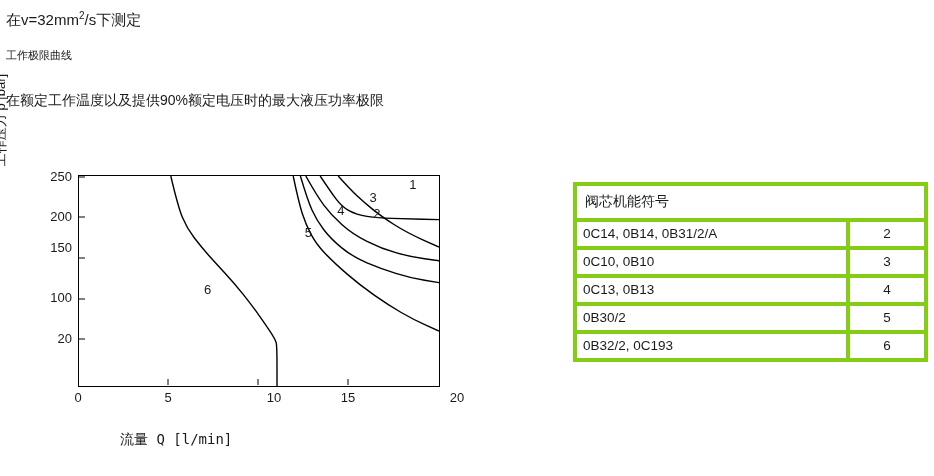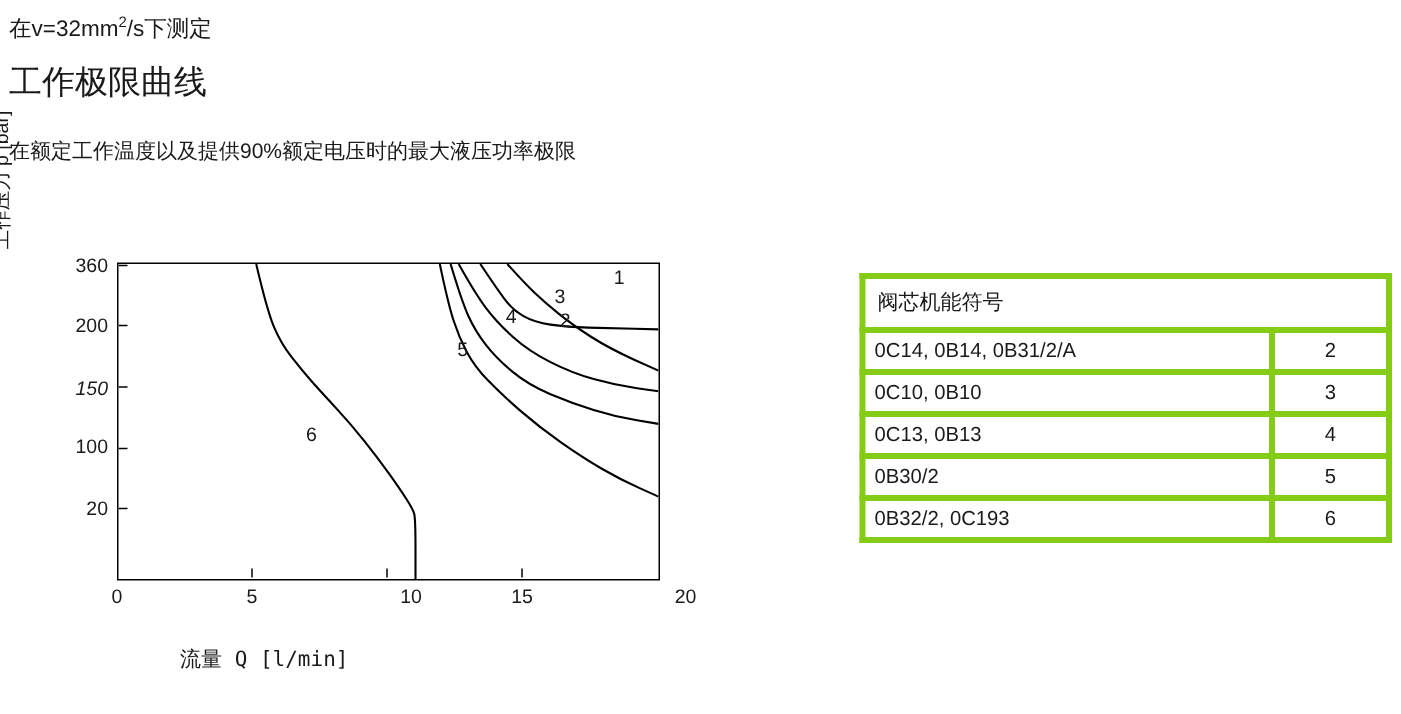--- a/index.html
+++ b/index.html
@@ -24,21 +24,21 @@
     white-space: nowrap;
   }
   .txt-line-1 sup {
     font-size: 10px;
     vertical-align: super;
   }
   .txt-heading {
     position: absolute;
     left: 6px;
     top: 44px;
-    font-size: 22px;
+    font-size: 11px;
     line-height: 22px;
     white-space: nowrap;
   }
   .txt-sub {
     position: absolute;
     left: 6px;
     top: 90px;
     font-size: 14px;
     line-height: 20px;
     white-space: nowrap;
@@ -156,23 +156,23 @@
 
 <div class="txt-heading">工作极限曲线</div>
 
 <div class="txt-sub">在额定工作温度以及提供90%额定电压时的最大液压功率极限</div>
 
 <div id="chart-area">
 
   <div class="y-label">工作压力 p [bar]</div>
 
   <div class="y-ticks-wrap">
-    <div class="y-tick" id="ytick-4" style="top:9px;">360</div>
+    <div class="y-tick" id="ytick-4" style="top:9px;">250</div>
     <div class="y-tick" id="ytick-3" style="top:49px;">200</div>
-    <div class="y-tick" id="ytick-2" style="top:91px;font-style:italic;">150</div>
+    <div class="y-tick" id="ytick-2" style="top:80px;">150</div>
     <div class="y-tick" id="ytick-1" style="top:130px;">100</div>
     <div class="y-tick" id="ytick-0" style="top:171px;">20</div>
   </div>
 
   <div class="plot-box">
     <svg width="360" height="210" viewBox="0 0 360 210">
 
       <g stroke="#000" stroke-width="1">
         <line x1="0" y1="1" x2="6" y2="1"></line>
         <line x1="0" y1="41" x2="6" y2="41"></line>

